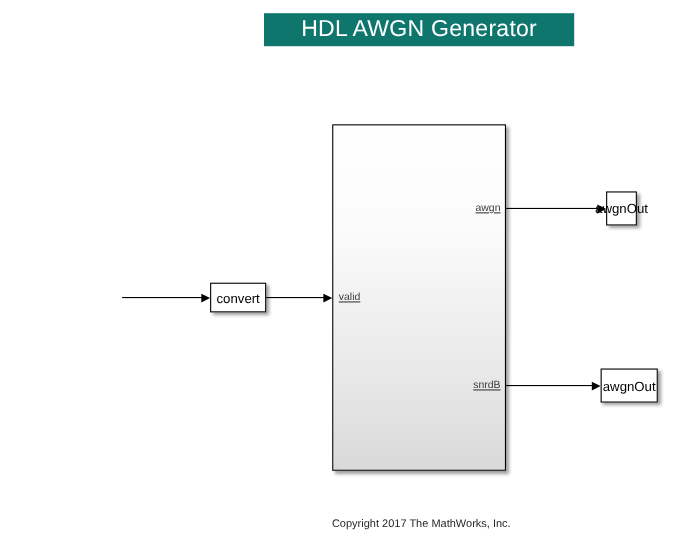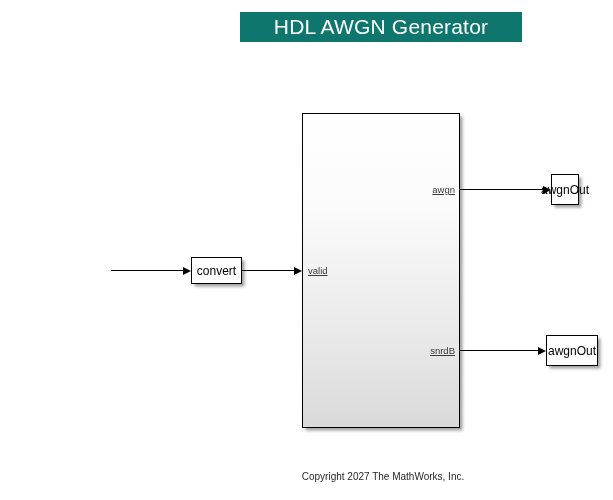--- a/index.html
+++ b/index.html
@@ -131,15 +131,15 @@
     <span>awgnOut</span>
   </div>
 
   <div class="line line4"></div>
   <div class="arrow arrow4"></div>
 
   <div class="block outport2">
     <span>awgnOut</span>
   </div>
 
-  <div class="copyright">Copyright 2027 The MathWorks, Inc.</div>
+  <div class="copyright">Copyright 2017 The MathWorks, Inc.</div>
 
 </div>
 
 </body></html>

